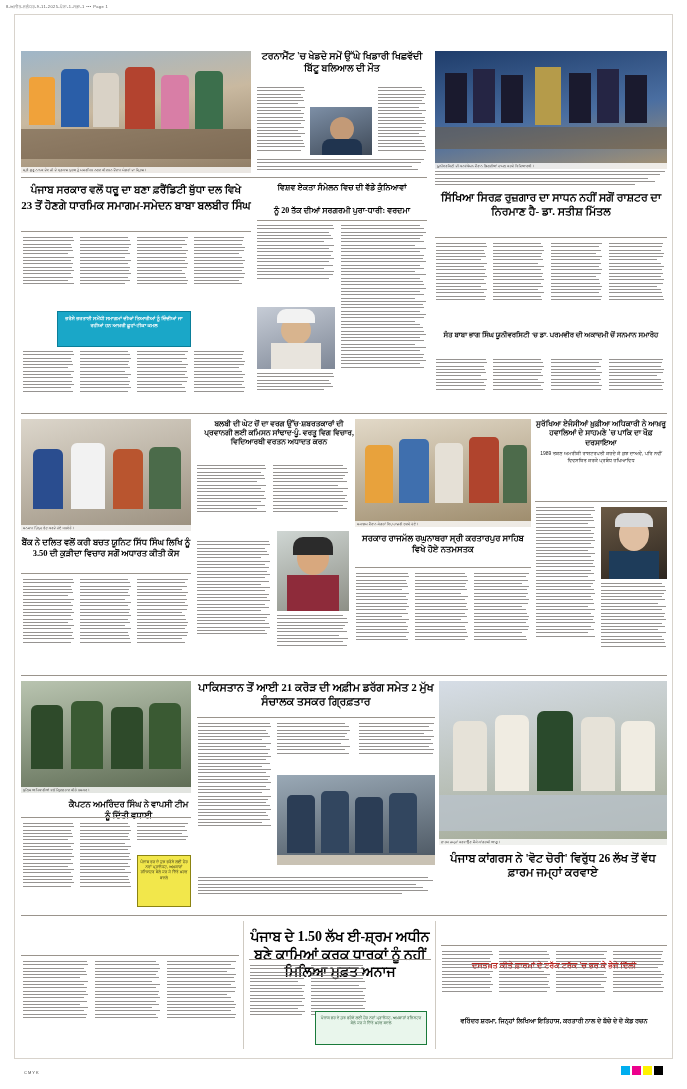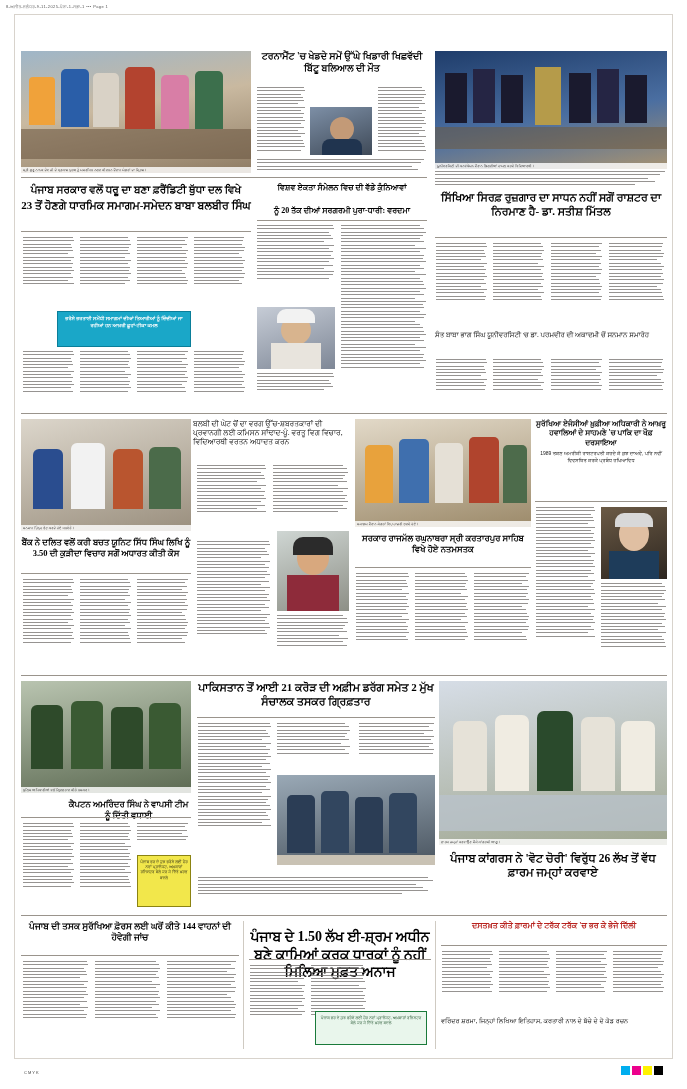--- a/index.html
+++ b/index.html
@@ -15,39 +15,39 @@
   .mast-left{position:absolute;left:8px;top:9px;font-size:6px;color:#333;}
   .mast-right{position:absolute;right:8px;top:9px;font-size:6px;color:#333;}
   .mast-logo{
     position:absolute;left:50%;top:2px;transform:translateX(-50%);
     color:#c01a1a;font-size:19px;font-weight:bold;letter-spacing:1px;
     font-family:"Liberation Serif",serif;border-bottom:2px solid #c01a1a;padding:0 14px 1px 14px;
   }
   
   .blk{position:absolute;box-sizing:border-box;}
   .hl{font-family:"Liberation Serif",serif;font-weight:bold;color:#000;text-align:center;line-height:1.25;}
-  .hl.red{color:#b8231f;}
+  .hl.red{color:#b8231f;margin-top:40px;}
   .sub{font-size:5px;text-align:center;color:#222;line-height:1.3;}
   .vrule{position:absolute;width:0;border-left:1px solid #cfcac2;}
   .hrule{position:absolute;height:0;border-top:1px solid #9a948c;}
   
   .photo{position:absolute;overflow:hidden;background:#cfc6bb;}
   .photo .cap{position:absolute;bottom:0;left:0;right:0;font-size:3.6px;color:#111;background:rgba(255,255,255,.82);padding:1px 2px;line-height:1.25;}
   
   .txt{position:absolute;overflow:hidden;}
   .txt .ln{height:1px;background:#6e6a66;margin-bottom:2.3px;opacity:.72;}
   .txt .ln.s1{width:97%}.txt .ln.s2{width:92%}.txt .ln.s3{width:99%}.txt .ln.s4{width:86%}.txt .ln.s5{width:95%}
   .boxad{position:absolute;box-sizing:border-box;border:1px solid #222;}
   .cyanbox{background:#1aa7c8;color:#fff;}
   .yellowbox{background:#f2e74b;}
   .bottombar{position:absolute;left:14px;bottom:6px;width:659px;height:20px;}
   .cmyk{position:absolute;right:10px;bottom:8px;display:flex;gap:2px;}
   .cmyk i{display:block;width:9px;height:9px;}
   .footmark{position:absolute;left:10px;bottom:8px;font-size:4px;color:#444;}
-  .hdr-sm{font-family:"Liberation Serif",serif;font-weight:normal;line-height:1.2;}
+  .hdr-sm{font-family:"Liberation Serif",serif;font-weight:bold;text-align:center;line-height:1.2;}
 </style>
 </head>
 <body>
 
 <div id="page">
 
   <div class="topbar">
     <div class="tiny">8-ਅਜੀਤ-ਜਲੰਧਰ-9-11-2025-ਪੰਨਾ-1-ਸਫ਼ਾ-1 ••• Page 1</div>
   </div>
 
@@ -577,21 +577,21 @@
         <div class="ln s5"></div>
         <div class="ln s3"></div>
         <div class="ln s1"></div>
       <div class="ln s2"></div>
         <div class="ln s3"></div>
         <div class="ln s1"></div>
         <div class="ln s4"></div>
         <div class="ln s2"></div>
     </div>
 
-    <div class="blk" style="left:178px;top:404px;width:152px;">
+    <div class="blk" style="left:188px;top:404px;width:152px;">
       <div class="hdr-sm" style="font-size:7.5px;">ਬਲਬੀ ਦੀ ਘੇਟ ਚੋਂ ਦਾ ਵਰਗ ਉੱਚ-ਸ਼ਬਰਤਕਾਰਾਂ ਦੀ ਪ੍ਰਵਾਨਗੀ ਲਈ ਕਮਿਸਨ ਸਾਂਢਾਦ-ਪੂੰ. ਵਰਤੂ ਵਿਗ ਵਿਚਾਰ, ਵਿਦਿਆਰਥੀ ਵਰਤਨ ਅਧਾਦਤ ਕਰਨ</div>
     </div>
     <div class="txt" style="left:182px;top:450px;width:70px;height:70px;">
       <div class="ln s1"></div>
         <div class="ln s3"></div>
         <div class="ln s2"></div>
         <div class="ln s5"></div>
         <div class="ln s1"></div>
       <div class="ln s4"></div>
         <div class="ln s3"></div>
@@ -982,23 +982,20 @@
       <div style="position:absolute;left:182px;top:40px;width:34px;height:70px;background:#f0ece2;border-radius:7px 7px 0 0;"></div>
       <div style="position:absolute;left:0;bottom:14px;width:100%;height:36px;background:#b9c3cc;opacity:.75;"></div>
       <div class="cap">ਫ਼ਾਰਮ ਜਮ੍ਹਾਂ ਕਰਵਾਉਣ ਮੌਕੇ ਕਾਂਗਰਸੀ ਆਗੂ।</div>
     </div>
     <div class="blk" style="left:424px;top:836px;width:228px;">
       <div class="hl" style="font-size:11.5px;">ਪੰਜਾਬ ਕਾਂਗਰਸ ਨੇ 'ਵੋਟ ਚੋਰੀ' ਵਿਰੁੱਧ 26 ਲੱਖ ਤੋਂ ਵੱਧ ਫ਼ਾਰਮ ਜਮ੍ਹਾਂ ਕਰਵਾਏ</div>
     </div>
 
     <div class="hrule" style="left:6px;top:900px;width:646px;"></div>
 
-    <div class="blk" style="left:6px;top:906px;width:218px;">
-      <div class="hl" style="font-size:9px;">ਪੰਜਾਬ ਦੀ ਤਸਕ ਸੁਰੱਖਿਆ ਫ਼ੋਰਸ ਲਈ ਘਰੋਂ ਕੀਤੇ 144 ਵਾਹਨਾਂ ਦੀ ਹੋਵੇਗੀ ਜਾਂਚ</div>
-    </div>
     <div class="hrule" style="left:6px;top:940px;width:218px;"></div>
     <div class="txt" style="left:8px;top:946px;width:66px;height:84px;">
       <div class="ln s1"></div>
         <div class="ln s3"></div>
         <div class="ln s2"></div>
         <div class="ln s5"></div>
         <div class="ln s1"></div>
       <div class="ln s4"></div>
         <div class="ln s3"></div>
         <div class="ln s2"></div>

